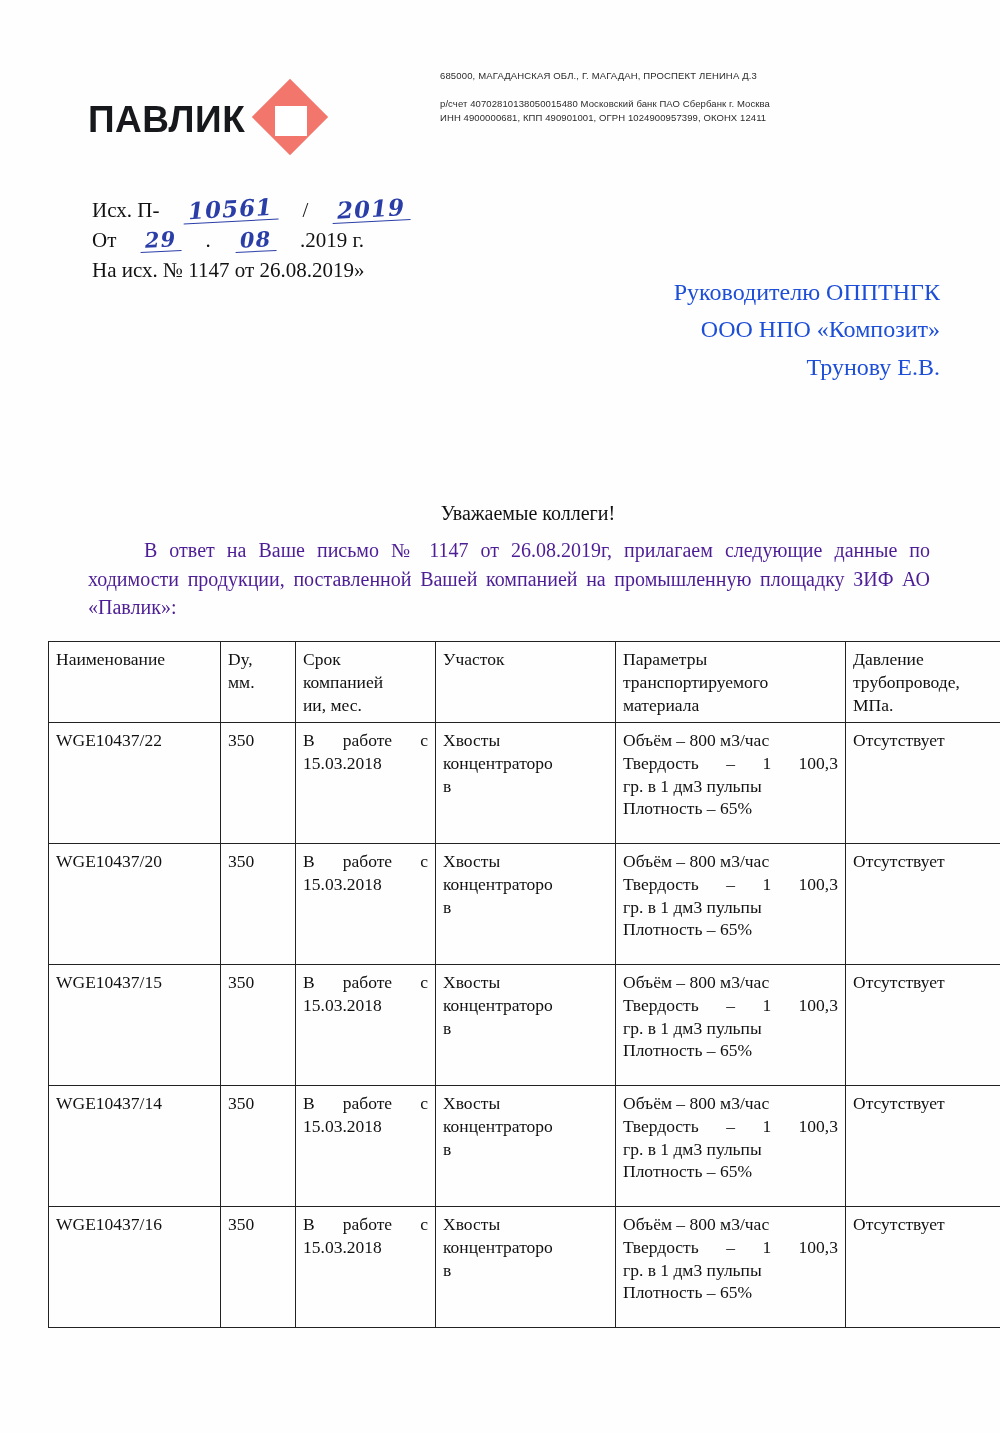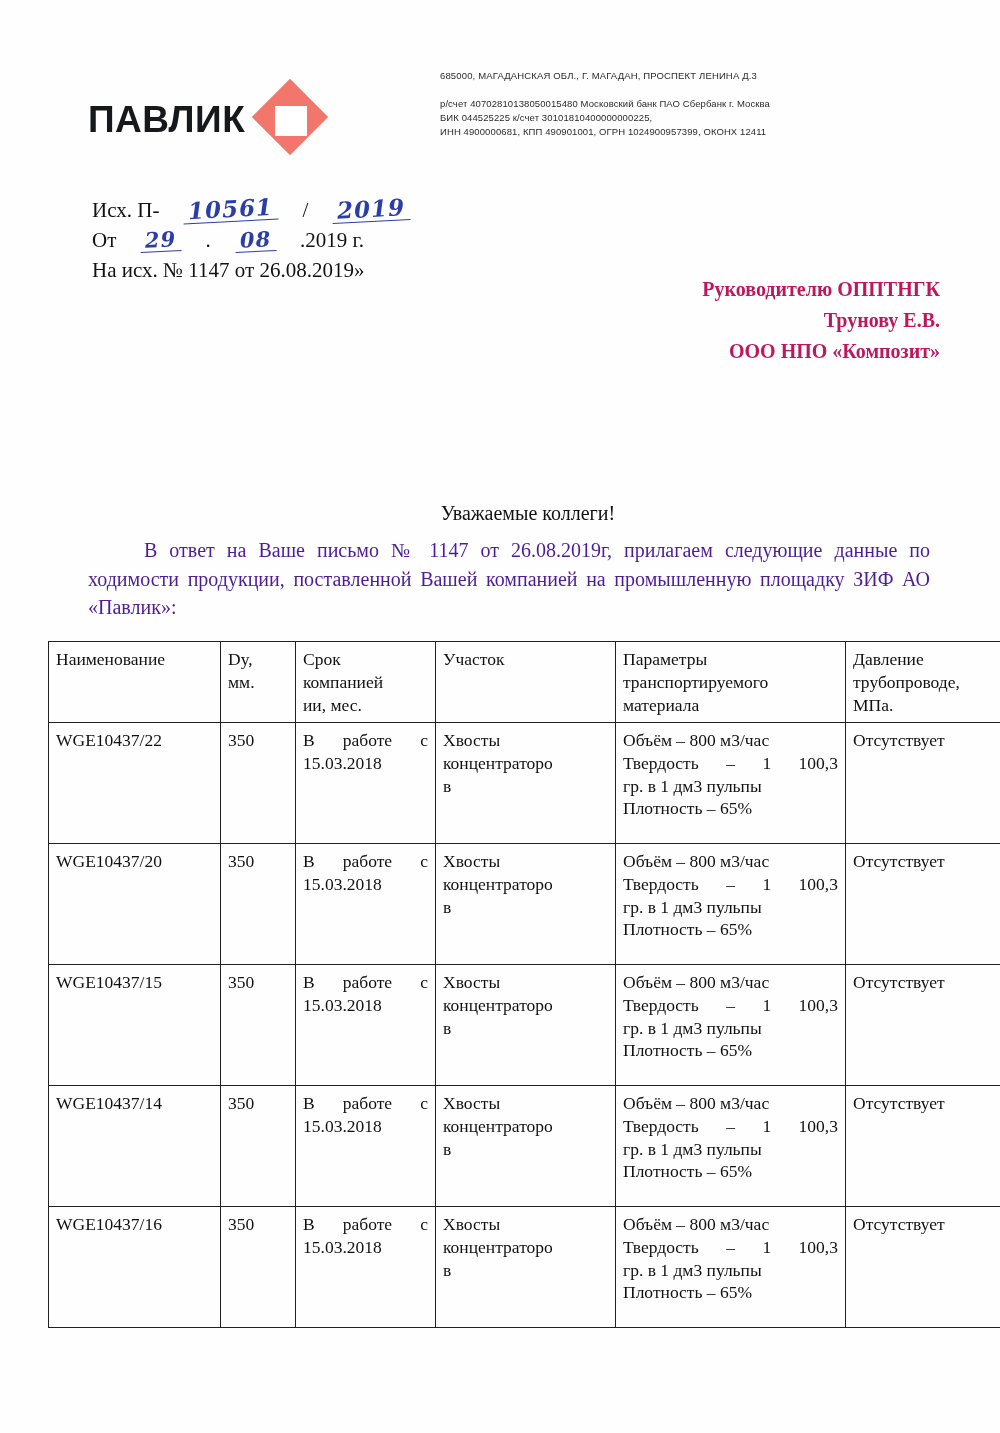--- a/index.html
+++ b/index.html
@@ -130,24 +130,23 @@
     line-height: 1.05;
   }
   .hand.sm { font-size: 21px; }
 
   
   .addressee {
     position: absolute;
     right: 60px;
     top: 274px;
     text-align: right;
-    font-size: 20px;
+    font-size: 24px;
     line-height: 1.56;
-    color: #be185d;
-    font-weight: bold;
+    color: #1d4ed8;
   }
 
   
   .salutation {
     position: absolute;
     left: 0;
     top: 502px;
     width: 1000px;
     text-align: center;
     font-size: 20px;
@@ -214,21 +213,20 @@
         <span class="logo-diamond" style="background: rgb(242, 118, 107);"></span>
         <span class="logo-notch" style="border-bottom: 14px solid rgb(242, 118, 107);"></span>
         <span class="logo-square"></span>
       </span>
     </div>
 
     <div class="company-info">
       <div class="company-address">685000, МАГАДАНСКАЯ ОБЛ., Г. МАГАДАН, ПРОСПЕКТ ЛЕНИНА Д.3</div>
       <div class="company-bank">
         <div>р/счет 40702810138050015480  Московский банк ПАО Сбербанк  г. Москва</div>
-        <div>БИК 044525225  к/счет 30101810400000000225,</div>
         <div>ИНН 4900000681,  КПП 490901001, ОГРН 1024900957399, ОКОНХ 12411</div>
       </div>
     </div>
   </div>
 
   <div class="refblock">
     <div class="ref-line">
       <span>Исх. П-</span>
       <span class="hand">10561</span>
       <span>/</span>
@@ -239,22 +237,22 @@
       <span class="hand sm">29</span>
       <span>.</span>
       <span class="hand sm">08</span>
       <span>.2019 г.</span>
     </div>
     <div class="ref-line">На исх. № 1147 от 26.08.2019»</div>
   </div>
 
   <div class="addressee">
     <div>Руководителю ОППТНГК</div>
+    <div>ООО НПО «Композит»</div>
     <div>Трунову Е.В.</div>
-    <div>ООО НПО «Композит»</div>
   </div>
 
   <div class="salutation">Уважаемые коллеги!</div>
   <div class="body-text">В ответ на Ваше письмо № 1147 от 26.08.2019г, прилагаем следующие данные по ходимости продукции, поставленной Вашей компанией на промышленную площадку ЗИФ АО «Павлик»:</div>
 
   <table class="data-table">
     <thead>
       <tr>
         <th class="c-name">Наименование</th>
         <th class="c-dy">

